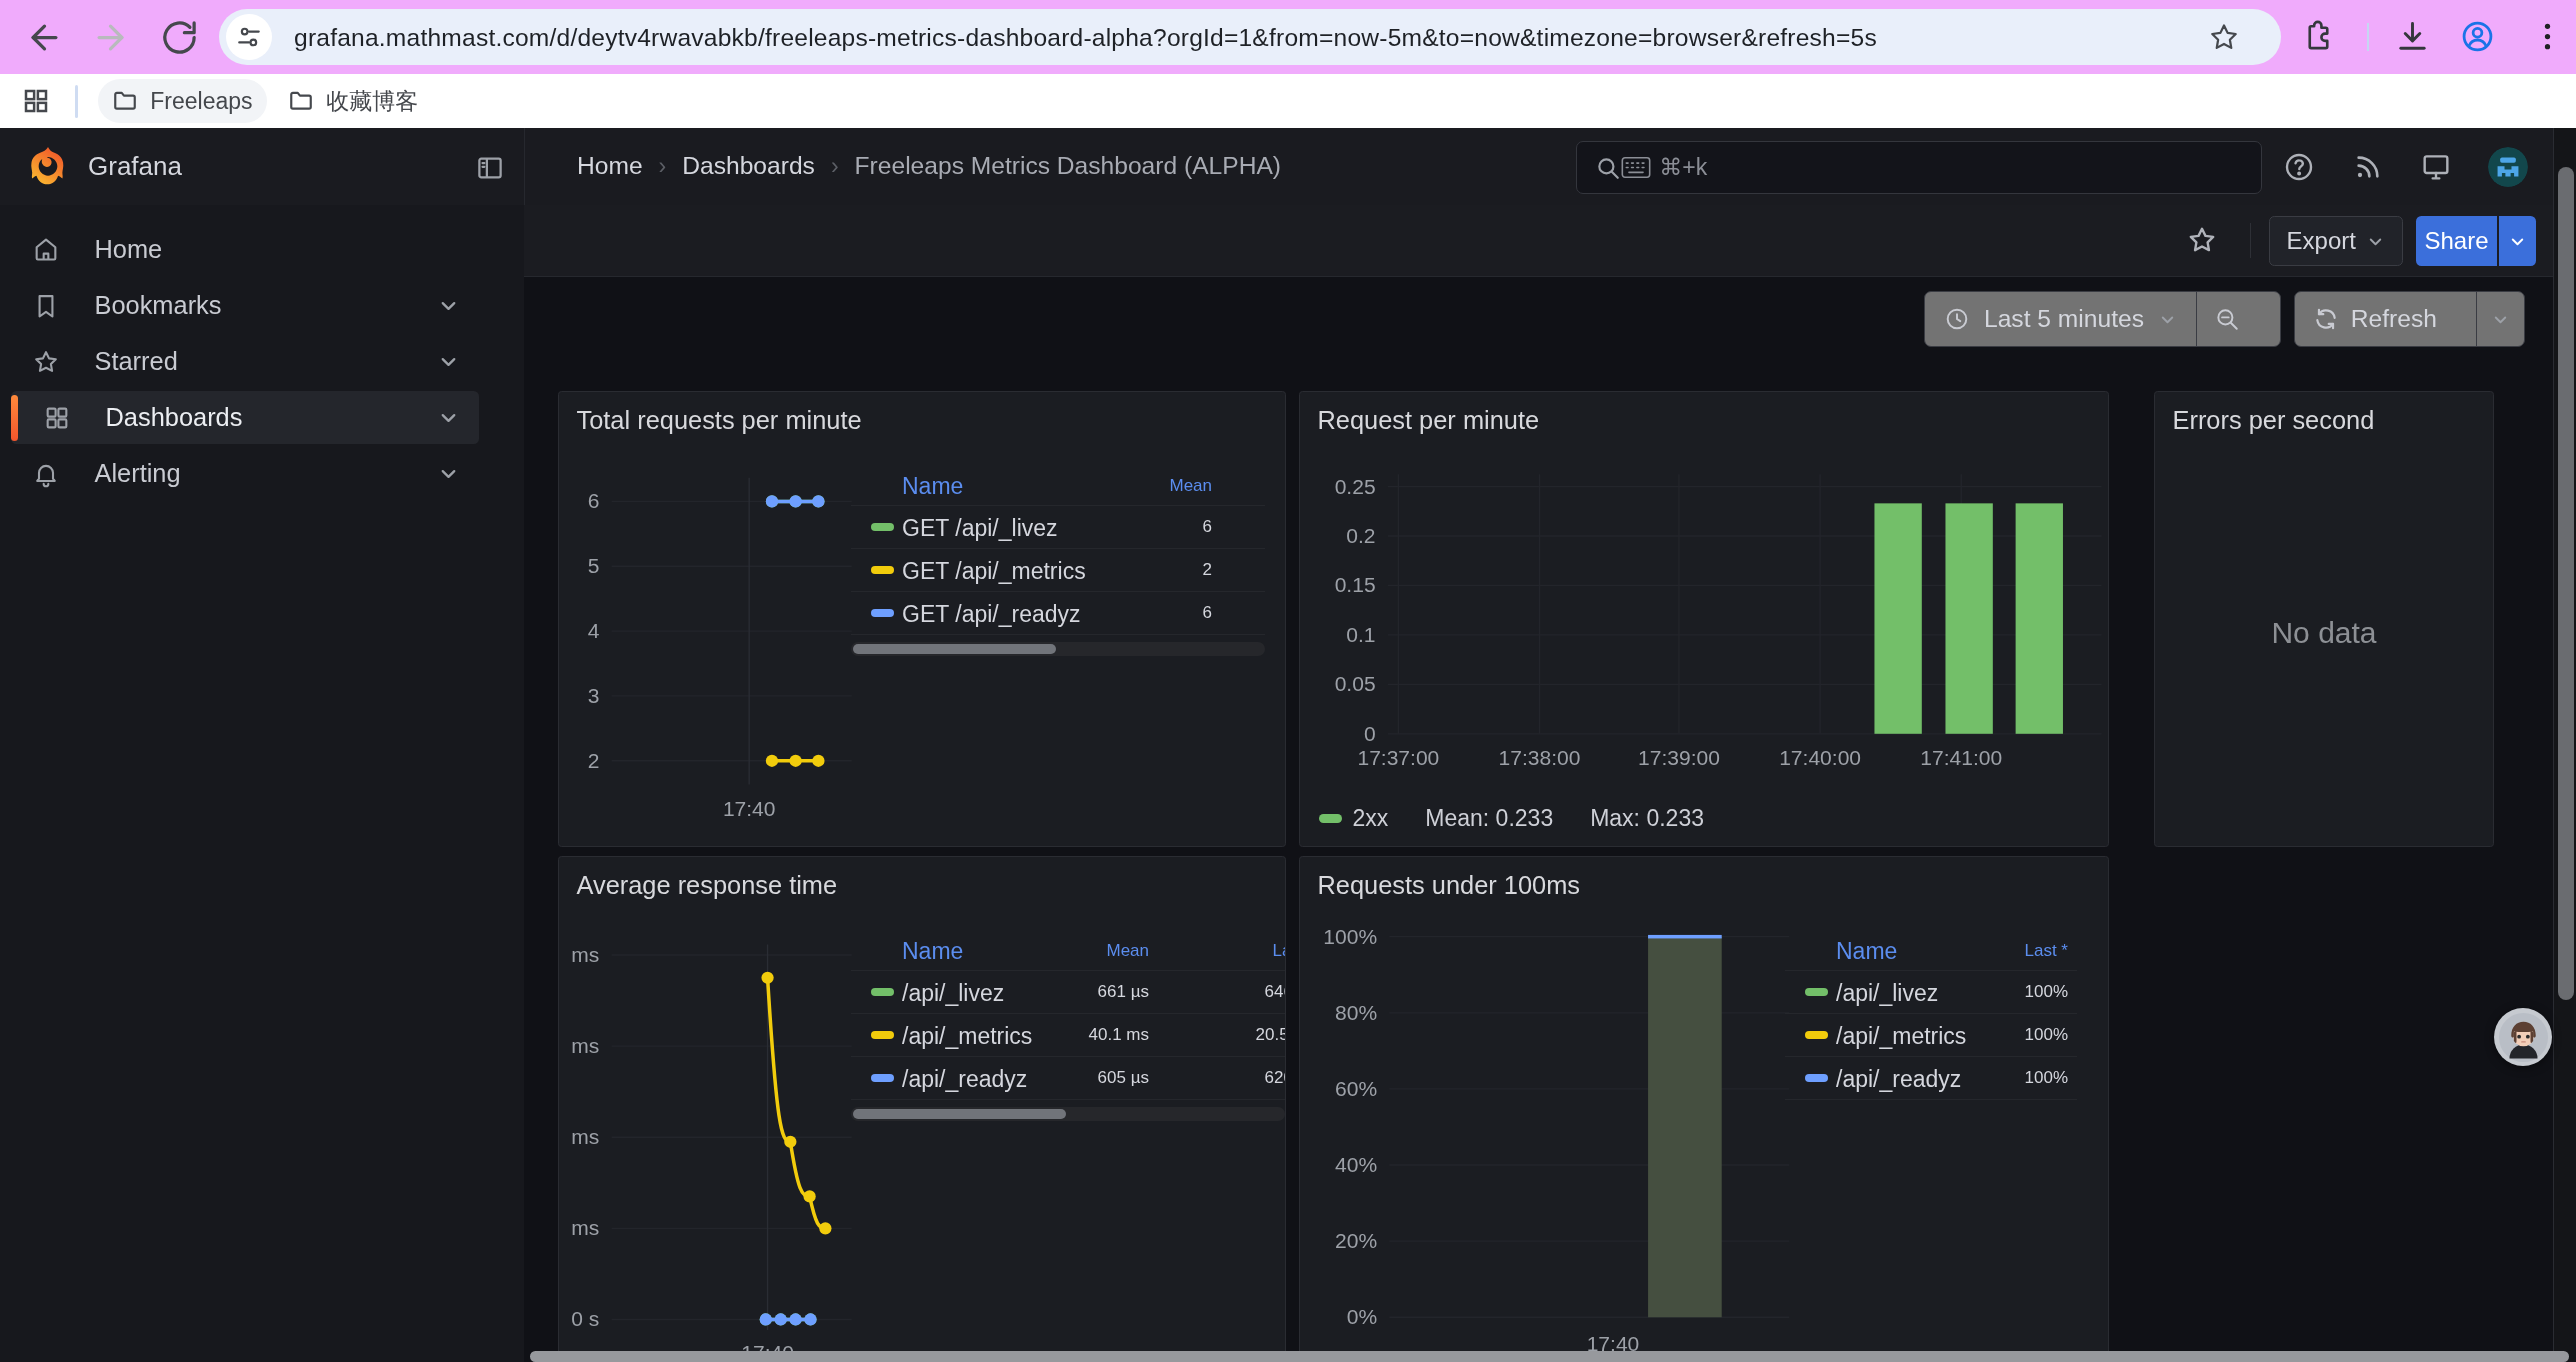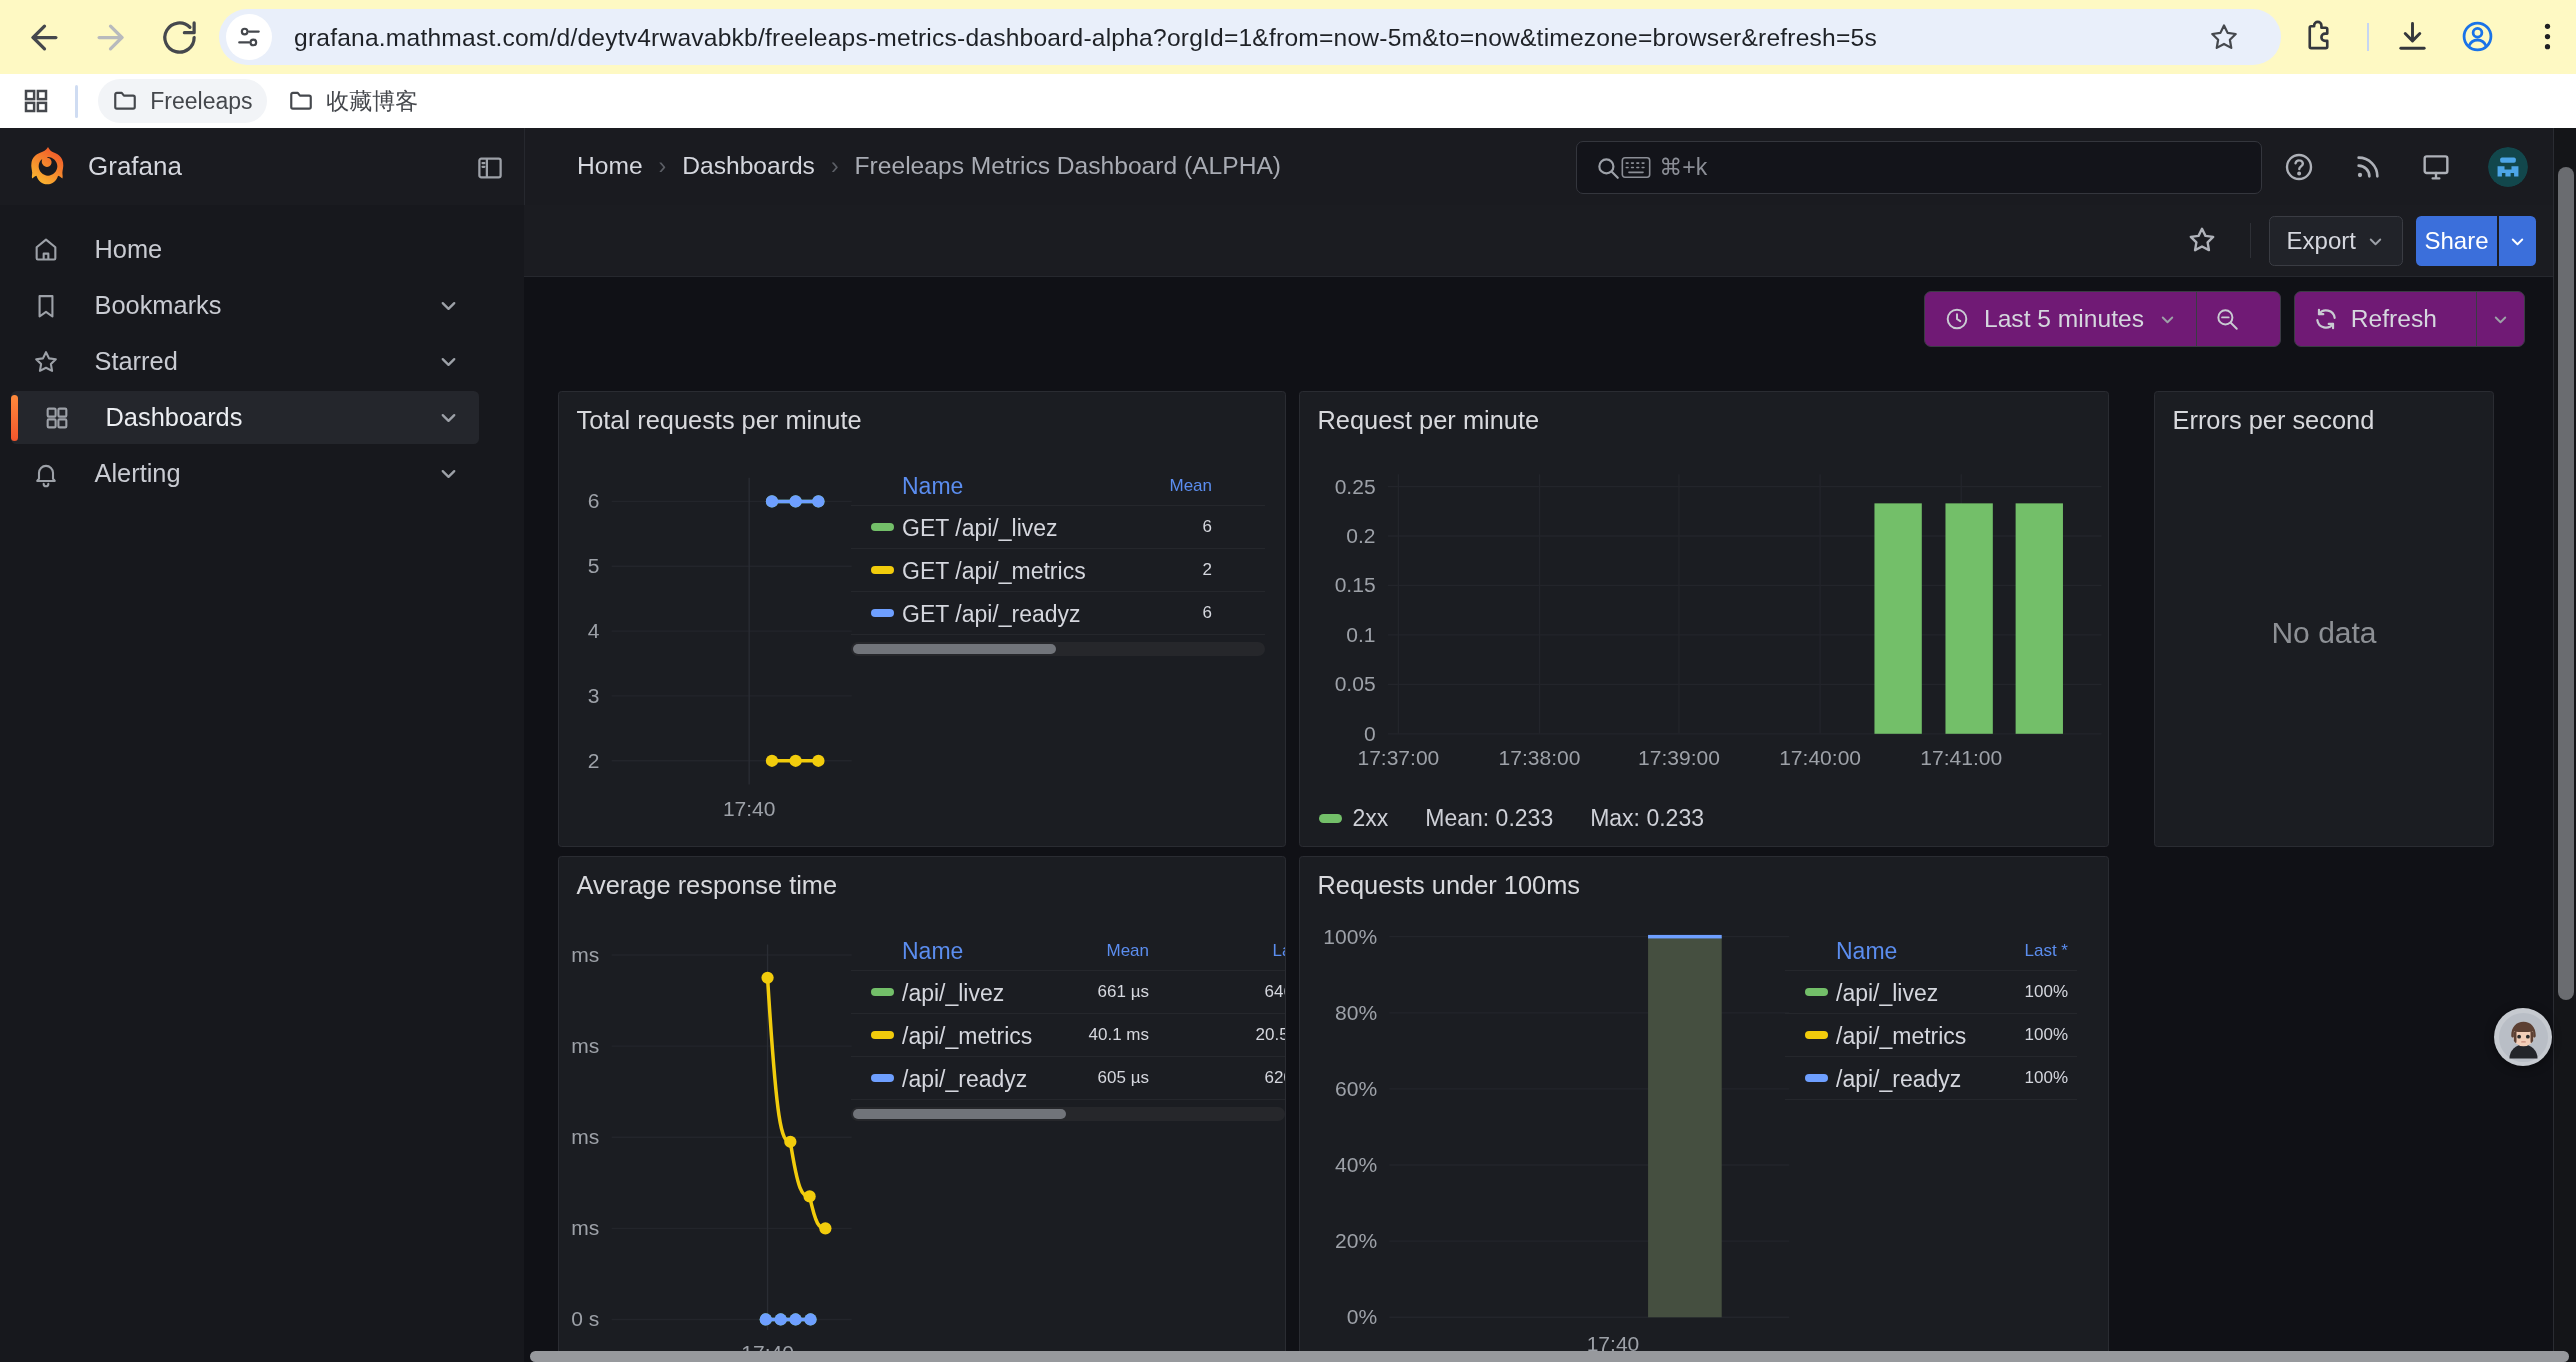--- a/index.html
+++ b/index.html
@@ -2,21 +2,21 @@
 <html style="font-size:14px"><head>
 <meta charset="utf-8">
 <style>
   html,body{margin:0;padding:0;}
   body{width:2576px;height:1363px;overflow:hidden;position:relative;background:#101116;
        font-family:"Liberation Sans", sans-serif; -webkit-font-smoothing:antialiased;}
   .abs{position:absolute;}
   svg{display:block;}
 
   
-  .chrome{position:absolute;left:0;top:0;width:2576px;height:74px;background:#fef9c3;}
+  .chrome{position:absolute;left:0;top:0;width:2576px;height:74px;background:#f0abfc;}
   .chrome .nav-ic{position:absolute;top:17.5px;width:39px;height:39px;color:#45484d;}
   .url-pill{position:absolute;left:219px;top:8.8px;width:2062px;height:56px;background:#e9effa;border-radius:28px;}
   .tune-circle{position:absolute;left:7px;top:5.3px;width:46px;height:46px;border-radius:50%;background:#ffffff;color:#45484d;
                display:flex;align-items:center;justify-content:center;}
   .url-text{position:absolute;left:75px;top:15px;font-size:24.6px;color:#1e2126;white-space:nowrap;letter-spacing:0.2px;}
   .pill-star{position:absolute;right:42px;top:13px;width:30px;height:30px;color:#45484d;}
   .chrome-right-ic{position:absolute;top:19px;width:35px;height:35px;color:#34373c;}
   .chrome-divider{position:absolute;left:2367px;top:23px;width:1.8px;height:28px;background:#c6d6f2;}
 
   
@@ -61,21 +61,21 @@
   .btn-export{position:absolute;left:1745px;top:11.4px;width:132px;height:48px;background:#212329;border:0.9px solid #3a3c43;
       border-radius:5.3px;display:flex;align-items:center;justify-content:center;gap:10.5px;color:#d5d7de;font-size:24px;}
   .share-wrap{position:absolute;left:1892px;top:11.4px;height:50px;display:flex;}
   .btn-share{width:81px;height:50px;background:#3b6fdb;border-radius:5.3px 0 0 5.3px;display:flex;align-items:center;
       justify-content:center;color:#ffffff;font-size:24px;font-weight:500;}
   .btn-share-caret{width:37px;height:50px;background:#3b6fdb;border-radius:0 5.3px 5.3px 0;margin-left:1.8px;
       display:flex;align-items:center;justify-content:center;color:#fff;}
   .chev-s{width:19px;height:19px;}
 
   .gf-canvas{position:absolute;left:524px;top:277px;width:2052px;height:1085px;background:#101116;overflow:hidden;}
-  .tgroup{position:absolute;top:14px;height:54px;background:#701a75;border:0.9px solid #3a3c43;border-radius:7px;
+  .tgroup{position:absolute;top:14px;height:54px;background:#737373;border:0.9px solid #3a3c43;border-radius:7px;
       display:flex;align-items:center;color:#d5d7de;font-size:24.6px;}
   .tseg{display:flex;align-items:center;height:100%;}
   .tsep{width:0.9px;height:100%;background:#3a3c43;}
   .t-ic{width:26px;height:26px;color:#c9cbd2;}
 
   
   .panel{position:absolute;background:#1b1d22;border:0.9px solid #2a2c32;border-radius:3.5px;box-sizing:border-box;}
   .panel-title{position:absolute;left:17.5px;top:14px;font-size:25.4px;font-weight:500;color:#d8d9dd;white-space:nowrap;}
   .p1{left:34px;top:114px;width:728px;height:456px;}
   .p2{left:775px;top:114px;width:810px;height:456px;}

